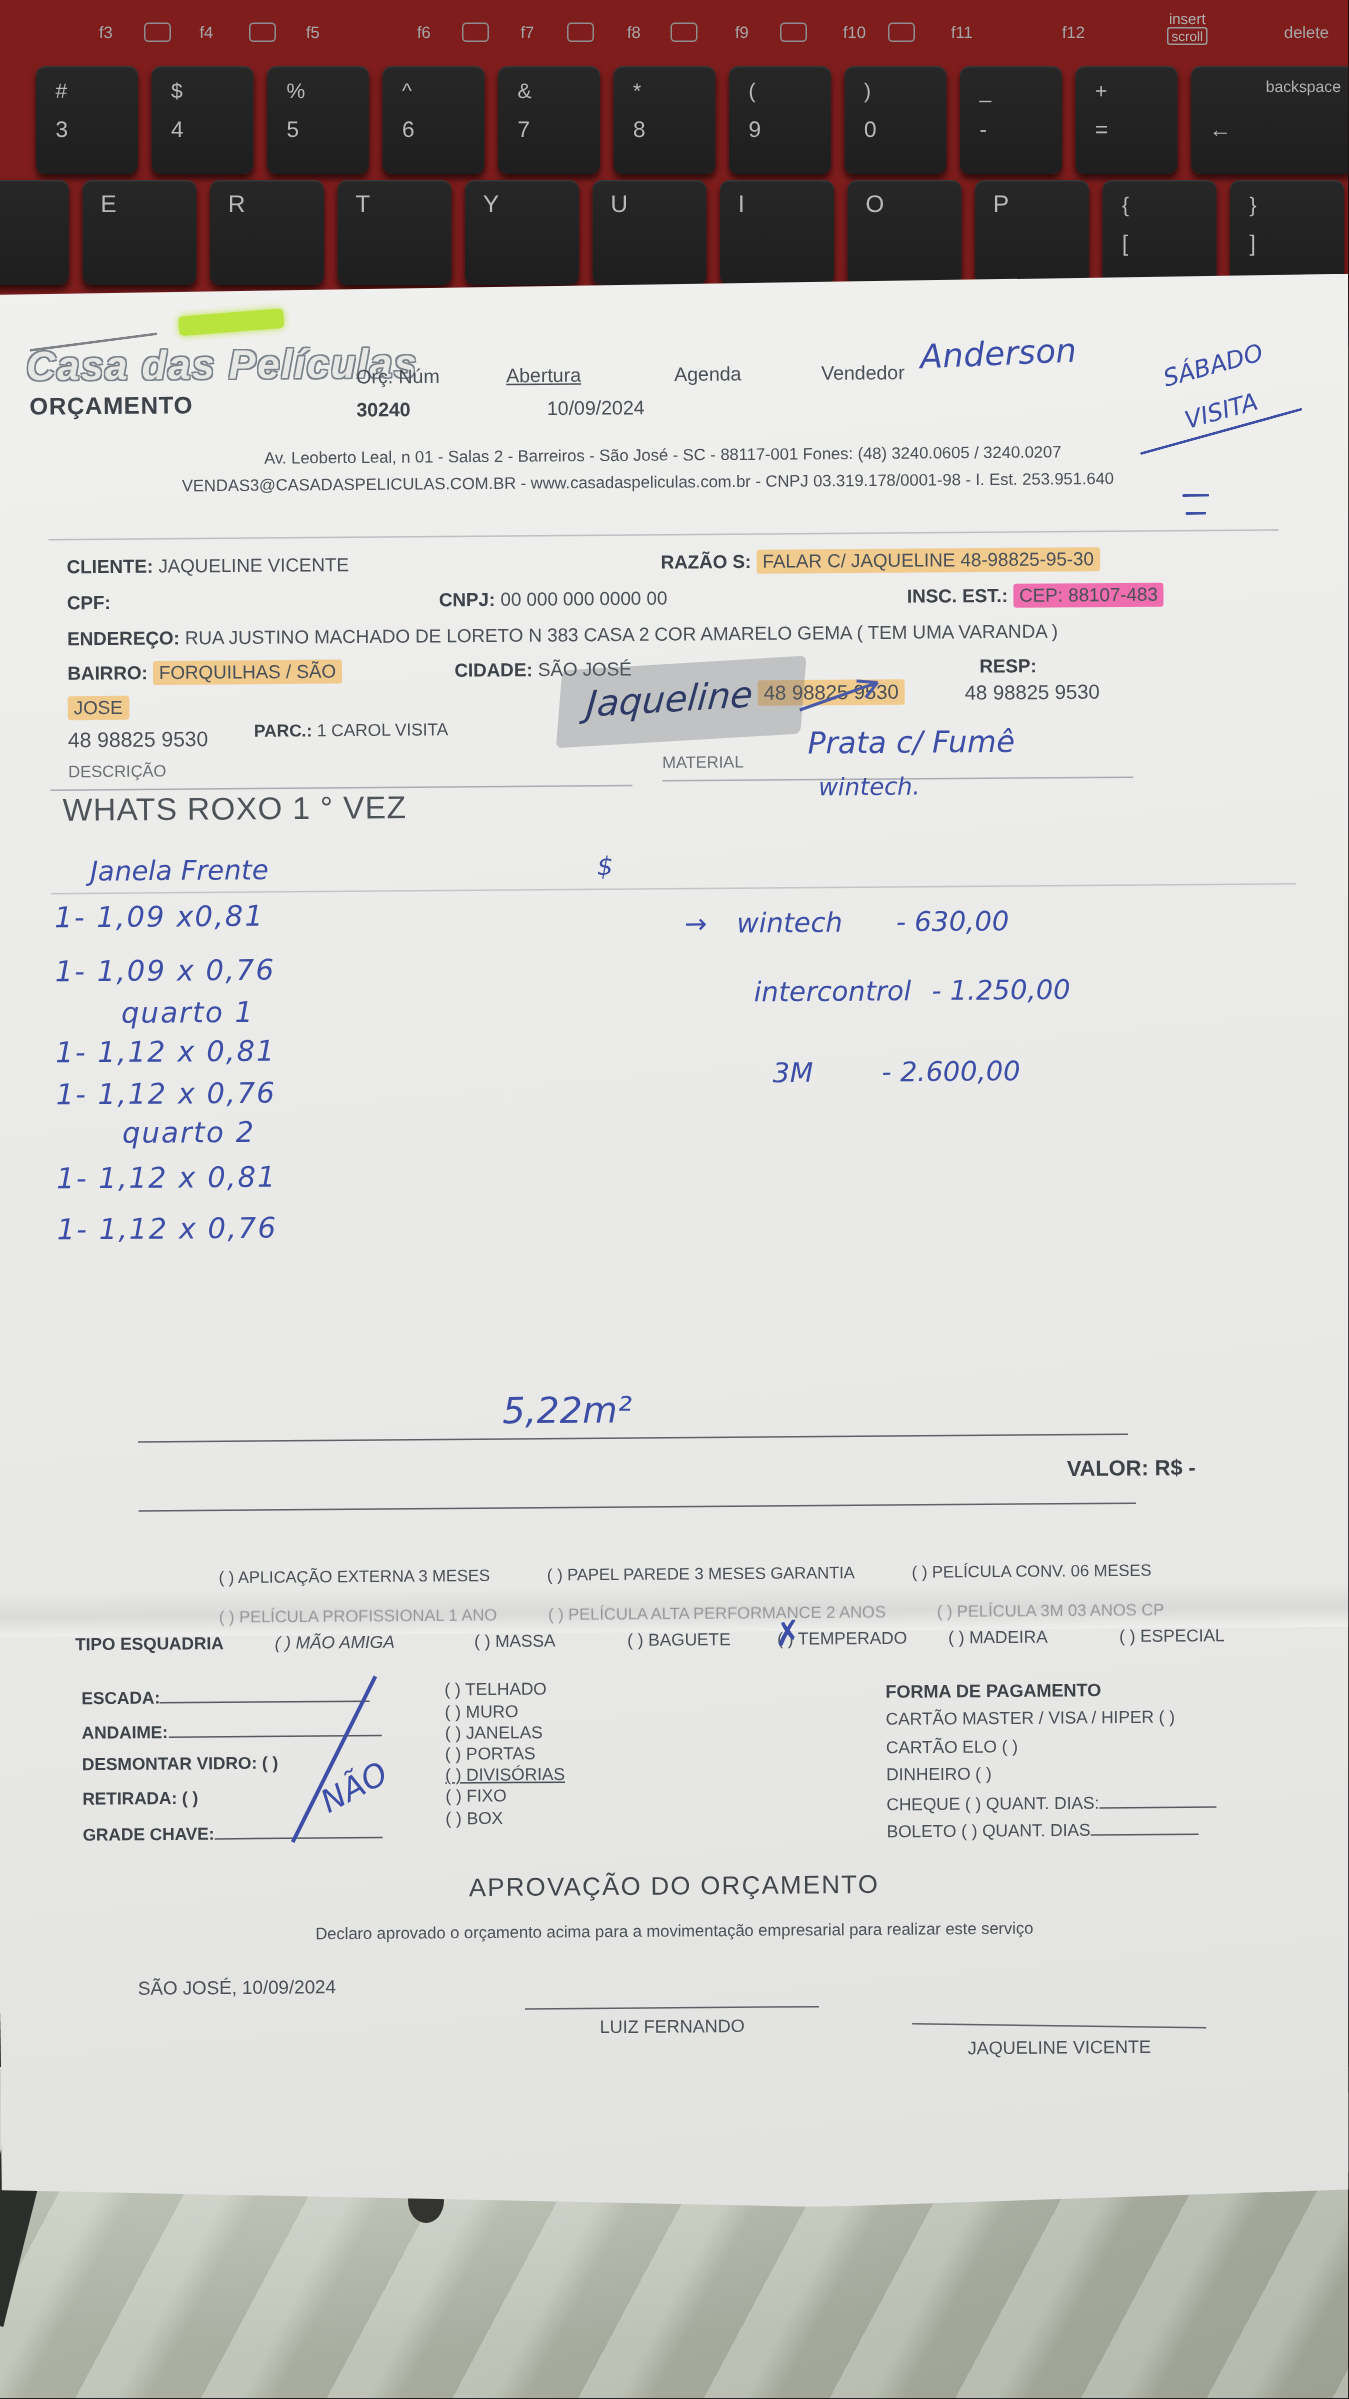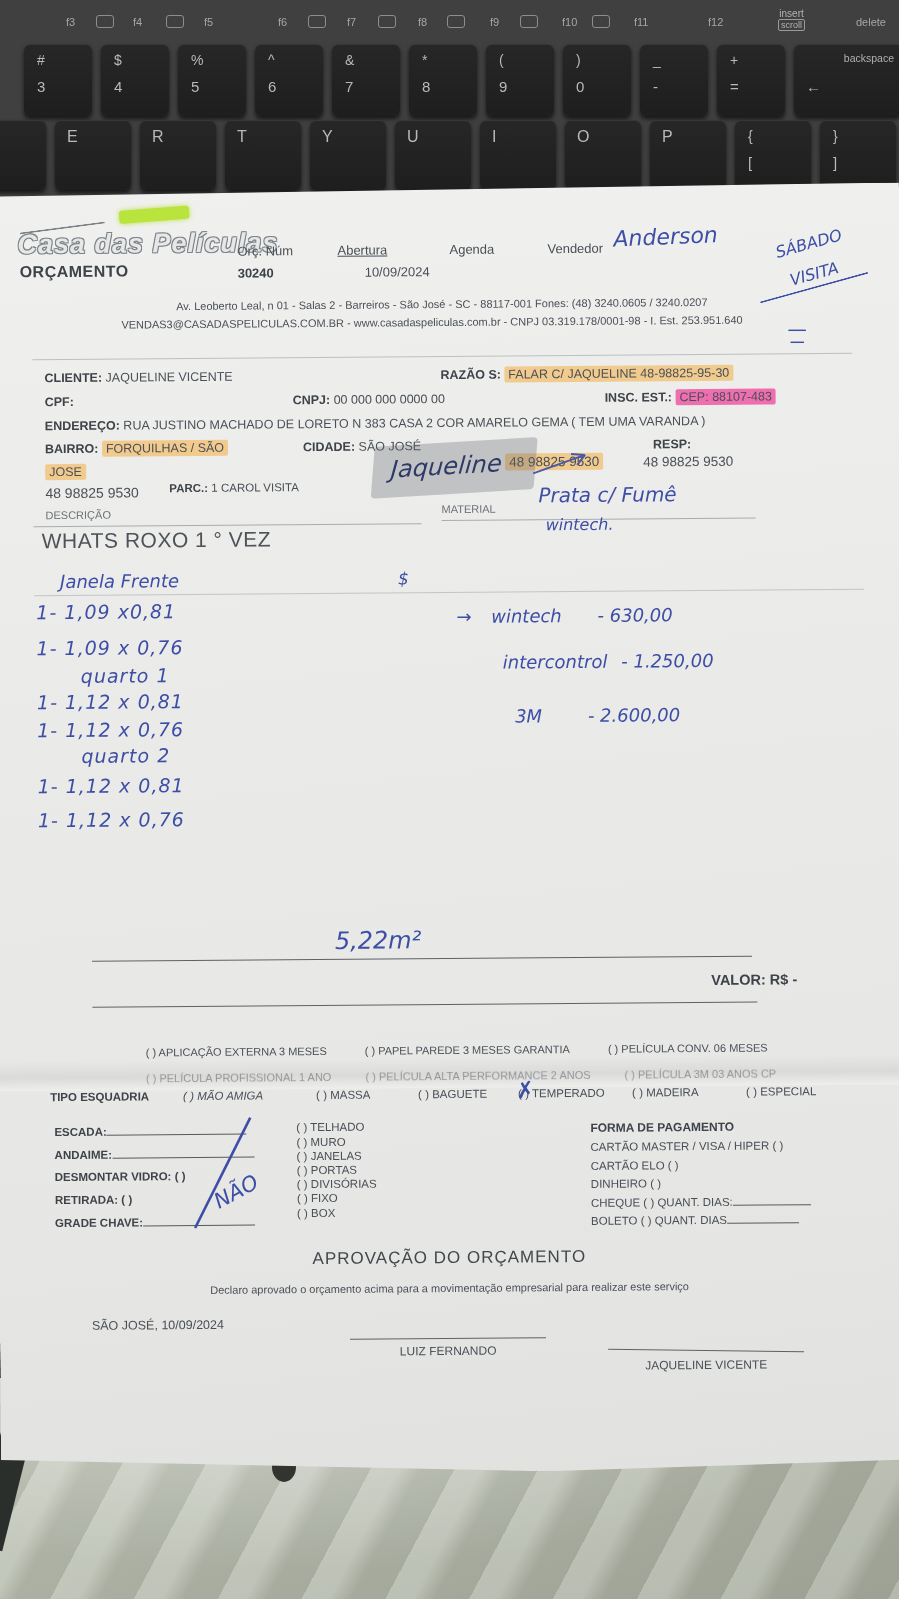--- a/index.html
+++ b/index.html
@@ -1,20 +1,20 @@
 <!DOCTYPE html>
 <html><head>
 <meta charset="utf-8">
 <style>
   html,body{margin:0;padding:0;background:#0b0b0b;}
   #stage{position:relative;width:899px;height:1599px;overflow:hidden;
          font-family:"Liberation Sans",sans-serif;background:#101010;}
 
   
-  .kb{position:absolute;left:0;top:0;width:899px;height:218px;background:#404040;text-decoration:underline;}
+  .kb{position:absolute;left:0;top:0;width:899px;height:218px;background:#7f1d1d;text-decoration:underline;}
   .fn{position:absolute;top:16px;color:#a6a6a6;font-size:11px;}
   .fn-icon{position:absolute;top:15px;width:16px;height:11px;border:1px solid #8d8d8d;
            border-radius:3px;}
   .ins{position:absolute;top:8px;color:#b3b3b3;font-size:10px;line-height:11px;text-align:center;}
   .ins .bx{border:1px solid #9a9a9a;border-radius:2px;padding:0 2px;font-size:9px;}
   .numrow{position:absolute;top:44px;left:24px;display:flex;gap:9px;}
   .letrow{position:absolute;top:120px;left:-30px;display:flex;gap:9px;}
   .key{position:relative;width:68px;height:72px;border-radius:6px;
        background:linear-gradient(180deg,#272727,#1e1e1e);
        box-shadow:inset 0 1px 0 rgba(255,255,255,.08),0 3px 4px rgba(0,0,0,.65);
@@ -333,21 +333,21 @@
     </div>
     <svg class="abs" style="left:188px;top:928px;" width="84" height="116">
       <path d="M64 2 L8 112" stroke="#3d4ea6" stroke-width="2.6" fill="none"></path>
     </svg>
     <div class="abs hand" style="left:214px;top:992px;font-size:21px;transform:rotate(-28deg);">NÃO</div>
 
     <div class="abs pr" style="left:298px;top:934px;font-size:11.5px;">( ) TELHADO</div>
     <div class="abs pr" style="left:298px;top:949px;font-size:11.5px;">( ) MURO</div>
     <div class="abs pr" style="left:298px;top:963px;font-size:11.5px;">( ) JANELAS</div>
     <div class="abs pr" style="left:298px;top:977px;font-size:11.5px;">( ) PORTAS</div>
-    <div class="abs pr" style="left:298px;top:991px;font-size:11.5px;">( ) DIVISÓRIAS</div>
+    <div class="abs pr" style="left:298px;top:991px;font-size:11.5px;text-decoration:underline;">( ) DIVISÓRIAS</div>
     <div class="abs pr" style="left:298px;top:1005px;font-size:11.5px;">( ) FIXO</div>
     <div class="abs pr" style="left:298px;top:1020px;font-size:11.5px;">( ) BOX</div>
 
     <div class="abs pb" style="left:592px;top:936px;font-size:12px;">FORMA DE PAGAMENTO</div>
     <div class="abs pr" style="left:592px;top:956px;font-size:11.5px;">CARTÃO MASTER / VISA / HIPER ( )</div>
     <div class="abs pr" style="left:592px;top:975px;font-size:11.5px;">CARTÃO ELO ( )</div>
     <div class="abs pr" style="left:592px;top:993px;font-size:11.5px;">DINHEIRO ( )</div>
     <div class="abs pr" style="left:592px;top:1011px;font-size:11.5px;">
       <span>CHEQUE ( ) QUANT. DIAS:</span><span class="fill" style="width:78px;"></span>
     </div>

